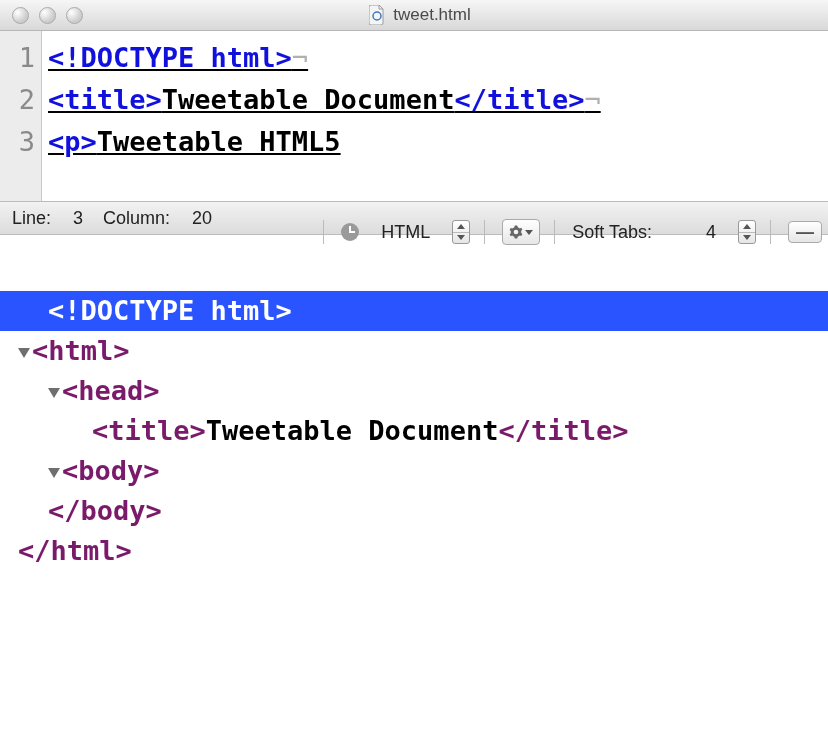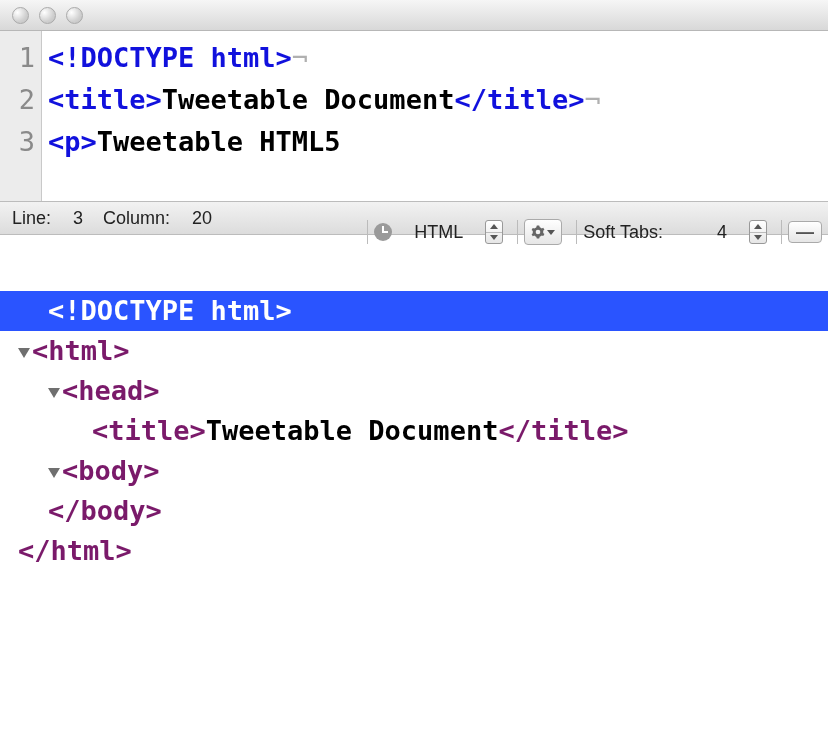--- a/index.html
+++ b/index.html
@@ -72,20 +72,21 @@
     color: #8a8a8a;
     font-weight: 500;
   }
   .code {
     padding: 6px 0 0 6px;
     font-size: 27px;
     line-height: 42px;
     white-space: pre;
     font-family: "Menlo","Consolas","DejaVu Sans Mono",monospace;
     font-weight: 600;
+    text-decoration: underline;
   }
   .code .tag   { color: #1111dd; }
   .code .text  { color: #000000; }
   .code .invis { color: #b0b0b0; font-weight: 400;}
 
   
   .statusbar {
     height: 32px;
     background: linear-gradient(to bottom, #f2f2f2, #dcdcdc);
     border-top: 1px solid #bcbcbc;
@@ -101,21 +102,21 @@
   .statusbar .sep { flex:1; }
   .statusbar .chip {
     display: flex;
     align-items: center;
     padding: 0 6px;
     gap: 22px;
     height: 24px;
   }
   .statusbar .pill {
     border-left: 1px solid #bbb;
-    padding-left: 6px;
+    padding-left: 17px;
     margin-top: 28px;
   }
   .stepper {
     display: flex;
     flex-direction: column;
     border: 1px solid #999;
     border-radius: 3px;
     overflow: hidden;
     width: 16px;
     height: 22px;
@@ -185,20 +186,30 @@
 </style>
 </head>
 <body>
 
 <div class="titlebar">
   <div class="traffic">
     <div class="light"></div>
     <div class="light"></div>
     <div class="light"></div>
   </div>
+  <div class="titlecenter">
+    <span class="docglyph">
+      <svg viewBox="0 0 16 20">
+          <path d="M2 0h8l4 4v14a2 2 0 0 1-2 2H2a2 2 0 0 1-2-2V2a2 2 0 0 1 2-2z" fill="#f5f5f5" stroke="#9a9a9a"></path>
+          <path d="M10 0v4h4" fill="none" stroke="#9a9a9a"></path>
+          <circle cx="8" cy="11" r="4" fill="none" stroke="#3a7abf" stroke-width="1.5"></circle>
+        </svg>
+    </span>
+    <span>tweet.html</span>
+  </div>
   <div style="width:90px"></div>
 </div>
 
 <div class="editor">
   <div class="gutter" id="gutter">
       <div>1</div>
       <div>2</div>
       <div>3</div>
     </div>
   <div class="code" id="code"><div><span class="tag">&lt;!DOCTYPE html&gt;</span><span class="invis">¬</span></div><div><span class="tag">&lt;title&gt;</span><span class="text">Tweetable Document</span><span class="tag">&lt;/title&gt;</span><span class="invis">¬</span></div><div><span class="tag">&lt;p&gt;</span><span class="text">Tweetable HTML5</span></div></div>

